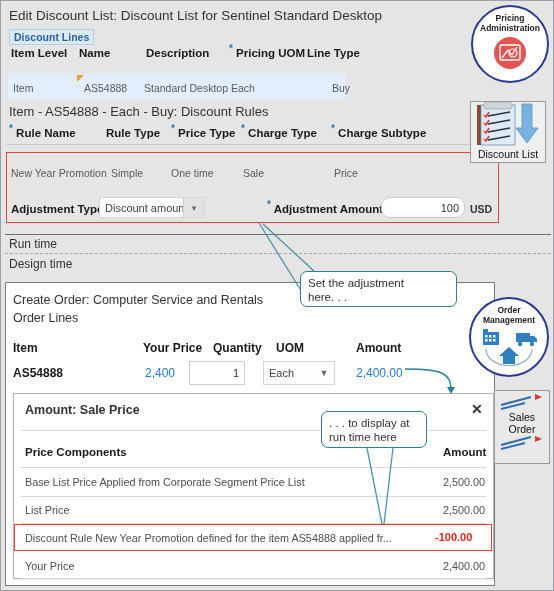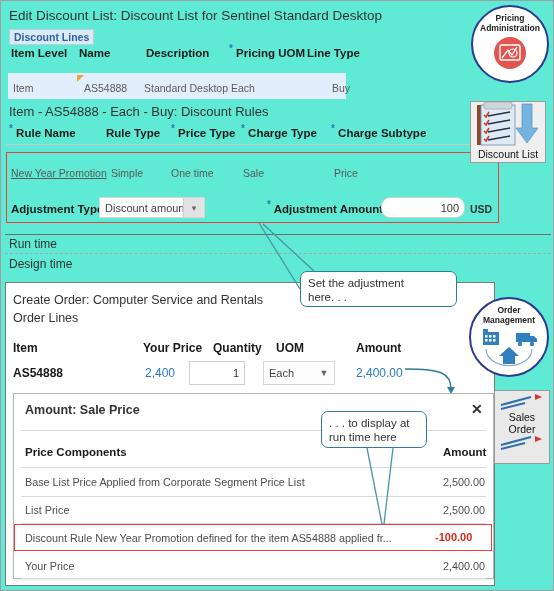--- a/index.html
+++ b/index.html
@@ -8,21 +8,21 @@
     background:#ffffff;
     font-family:"Liberation Sans", sans-serif;
     -webkit-font-smoothing:antialiased;
   }
   #page{
     position:relative;
     width:554px;height:591px;
     box-sizing:border-box;
     border:1px solid #9aa0a6;
     overflow:hidden;
-    background:#5eead4;
+    background:#e5e5e5;
   }
 
   
   .t{position:absolute;white-space:nowrap;}
   .hdr-title{font-size:13.5px;color:#333333;}
   .col-hd{font-size:11.5px;font-weight:bold;color:#1a1a1a;}
   .cell{font-size:10.5px;color:#5a5a5a;}
   .req{color:#2a7ab0;font-size:10px;vertical-align:super;line-height:0;}
 
   
@@ -182,21 +182,21 @@
     <span>Charge Type</span>
   </div>
   <div class="t col-hd" style="left:330px;top:126px;">
     <span class="req">*</span>
     <span>Charge Subtype</span>
   </div>
   <div class="rule-underline"></div>
 
   <div class="red-box" id="red-rule-box"></div>
 
-  <div class="t cell" style="left:10px;top:166px;text-decoration:underline;">New Year Promotion</div>
+  <div class="t cell" style="left:10px;top:166px;">New Year Promotion</div>
   <div class="t cell" style="left:110px;top:166px;">Simple</div>
   <div class="t cell" style="left:170px;top:166px;">One time</div>
   <div class="t cell" style="left:242px;top:166px;">Sale</div>
   <div class="t cell" style="left:333px;top:166px;">Price</div>
 
   <div class="t col-hd" style="left:10px;top:202px;">Adjustment Type</div>
   <div class="sel" style="left:98px;top:196px;width:106px;height:21px;">
     <span>Discount amount</span>
     <span class="caret-btn">▾</span>
   </div>

